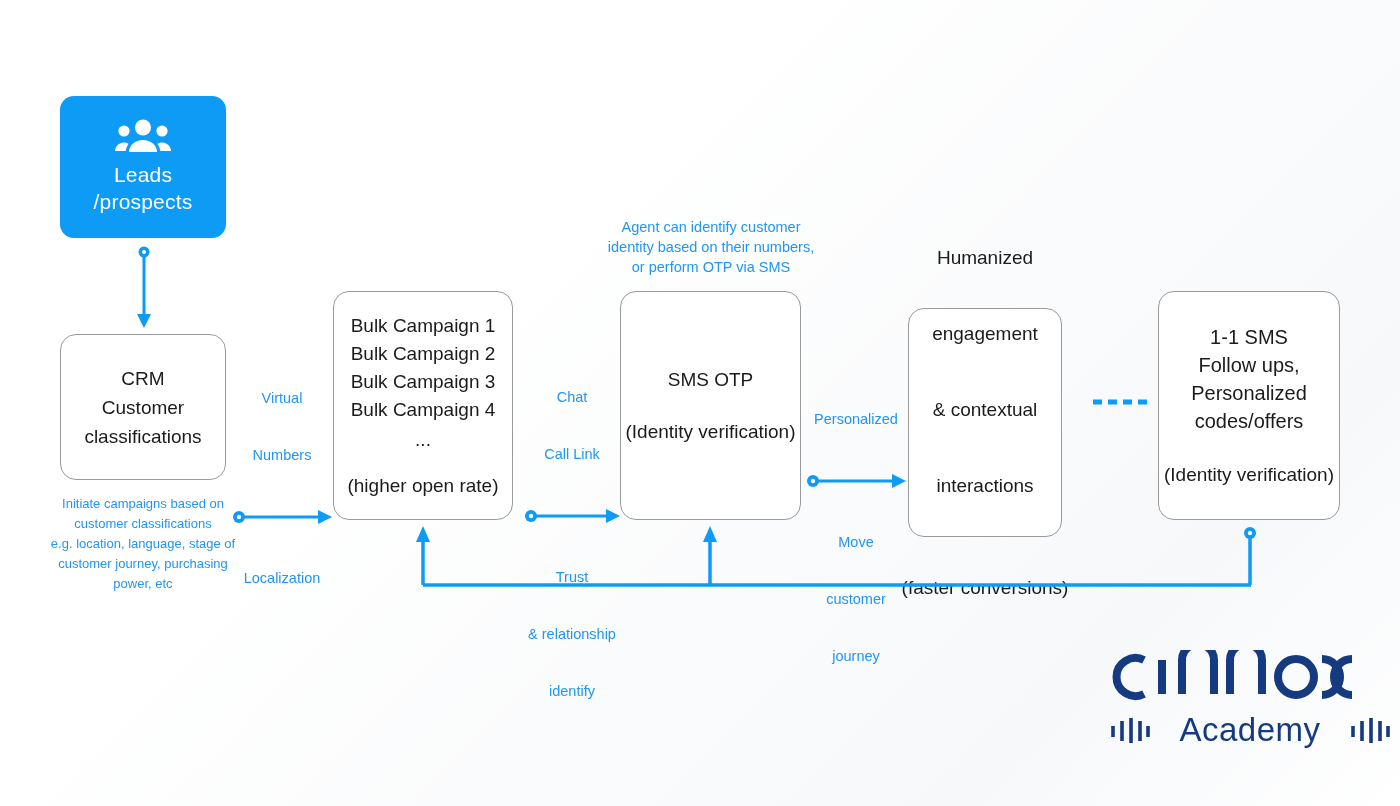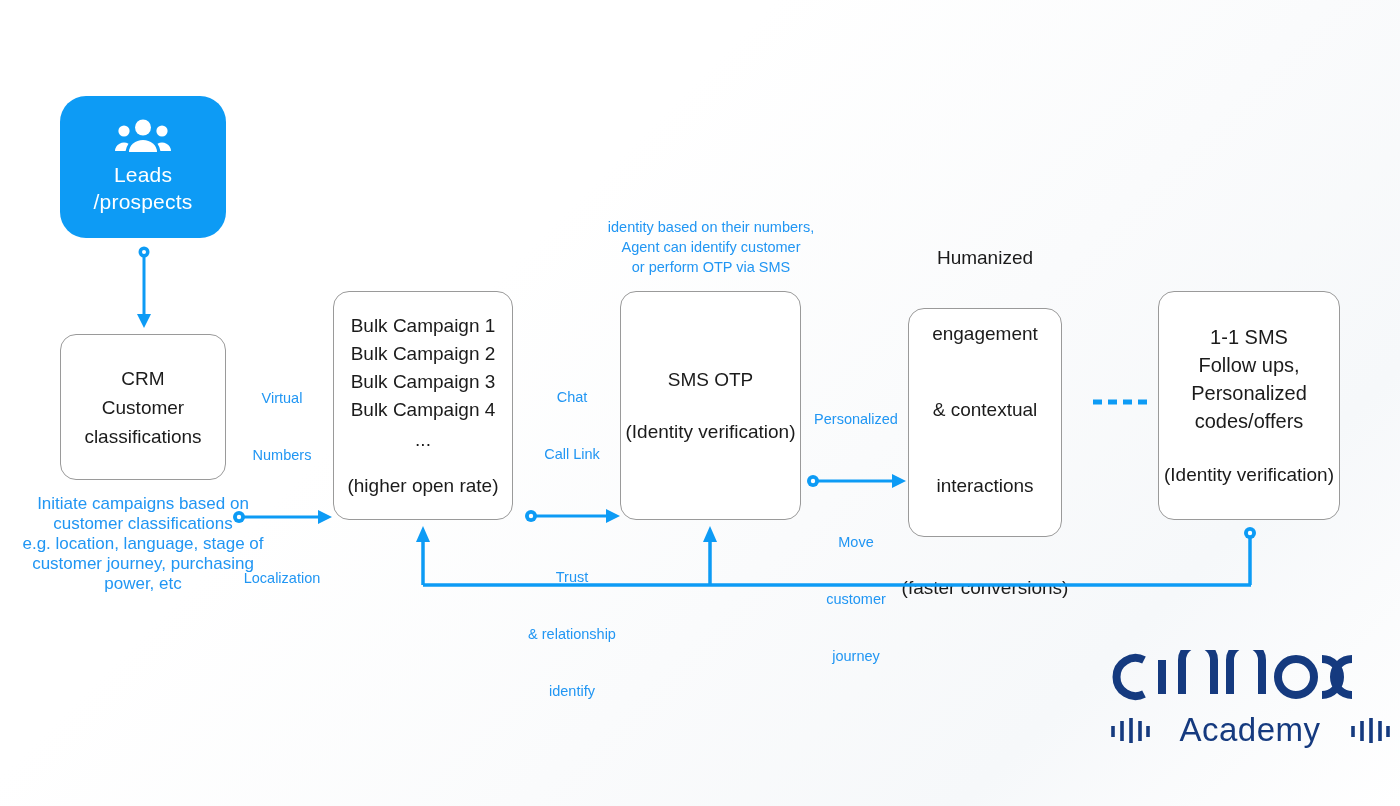--- a/index.html
+++ b/index.html
@@ -12,21 +12,21 @@
     position:relative;
   }
   .stage{position:absolute;inset:0;}
 
   
   .abs{position:absolute;box-sizing:border-box;}
 
   
   .leads-card{
     left:60px;top:96px;width:166px;height:142px;
-    background:#0d9bf5;border-radius:26px;
+    background:#0d9bf5;border-radius:14px;
     display:flex;flex-direction:column;align-items:center;justify-content:center;
     color:#ffffff;
   }
   .leads-icon{width:56px;height:34px;display:block;margin-bottom:8px;}
   .leads-label{
     font-size:21px;line-height:27px;text-align:center;font-weight:400;
     letter-spacing:.2px;
   }
 
   
@@ -58,21 +58,21 @@
   .box-human .line{font-size:19px;line-height:28px;}
   .box-human .sub{margin-top:26px;}
 
   .box-sms{left:1158px;top:291px;width:182px;height:229px;}
   .box-sms .line{font-size:20px;line-height:28px;}
   .box-sms .sub{margin-top:26px;}
 
   
   .note{
     color:#2196f3;
-    font-size:17px;line-height:20px;text-align:center;
+    font-size:13px;line-height:20px;text-align:center;
   }
   .note-crm{left:10px;top:494px;width:266px;}
   .note-agent{left:580px;top:217px;width:262px;font-size:14.5px;line-height:20px;}
 
   
   .conn{display:flex;flex-direction:column;align-items:center;}
   .conn .lbl{
     color:#2196f3;font-size:14.5px;line-height:19px;text-align:center;white-space:pre;
   }
   .conn .lbl.top{margin-bottom:6px;}
@@ -174,22 +174,22 @@
       <path d="M96 8 l-14 -7 l0 14 z" fill="#0d9bf5"></path>
     </svg>
     <div class="lbl bot">
       <div>Trust</div>
       <div>&amp; relationship</div>
       <div>identify</div>
     </div>
   </div>
 
   <div class="abs note note-agent">
+    <div>Agent can identify customer</div>
     <div>identity based on their numbers,</div>
-    <div>Agent can identify customer</div>
     <div>or perform OTP via SMS</div>
   </div>
 
   <div class="abs box box-otp">
     <div class="line">SMS OTP</div>
     <div class="sub">(Identity verification)</div>
   </div>
 
   <div class="abs conn conn-personal">
     <div class="lbl top">

